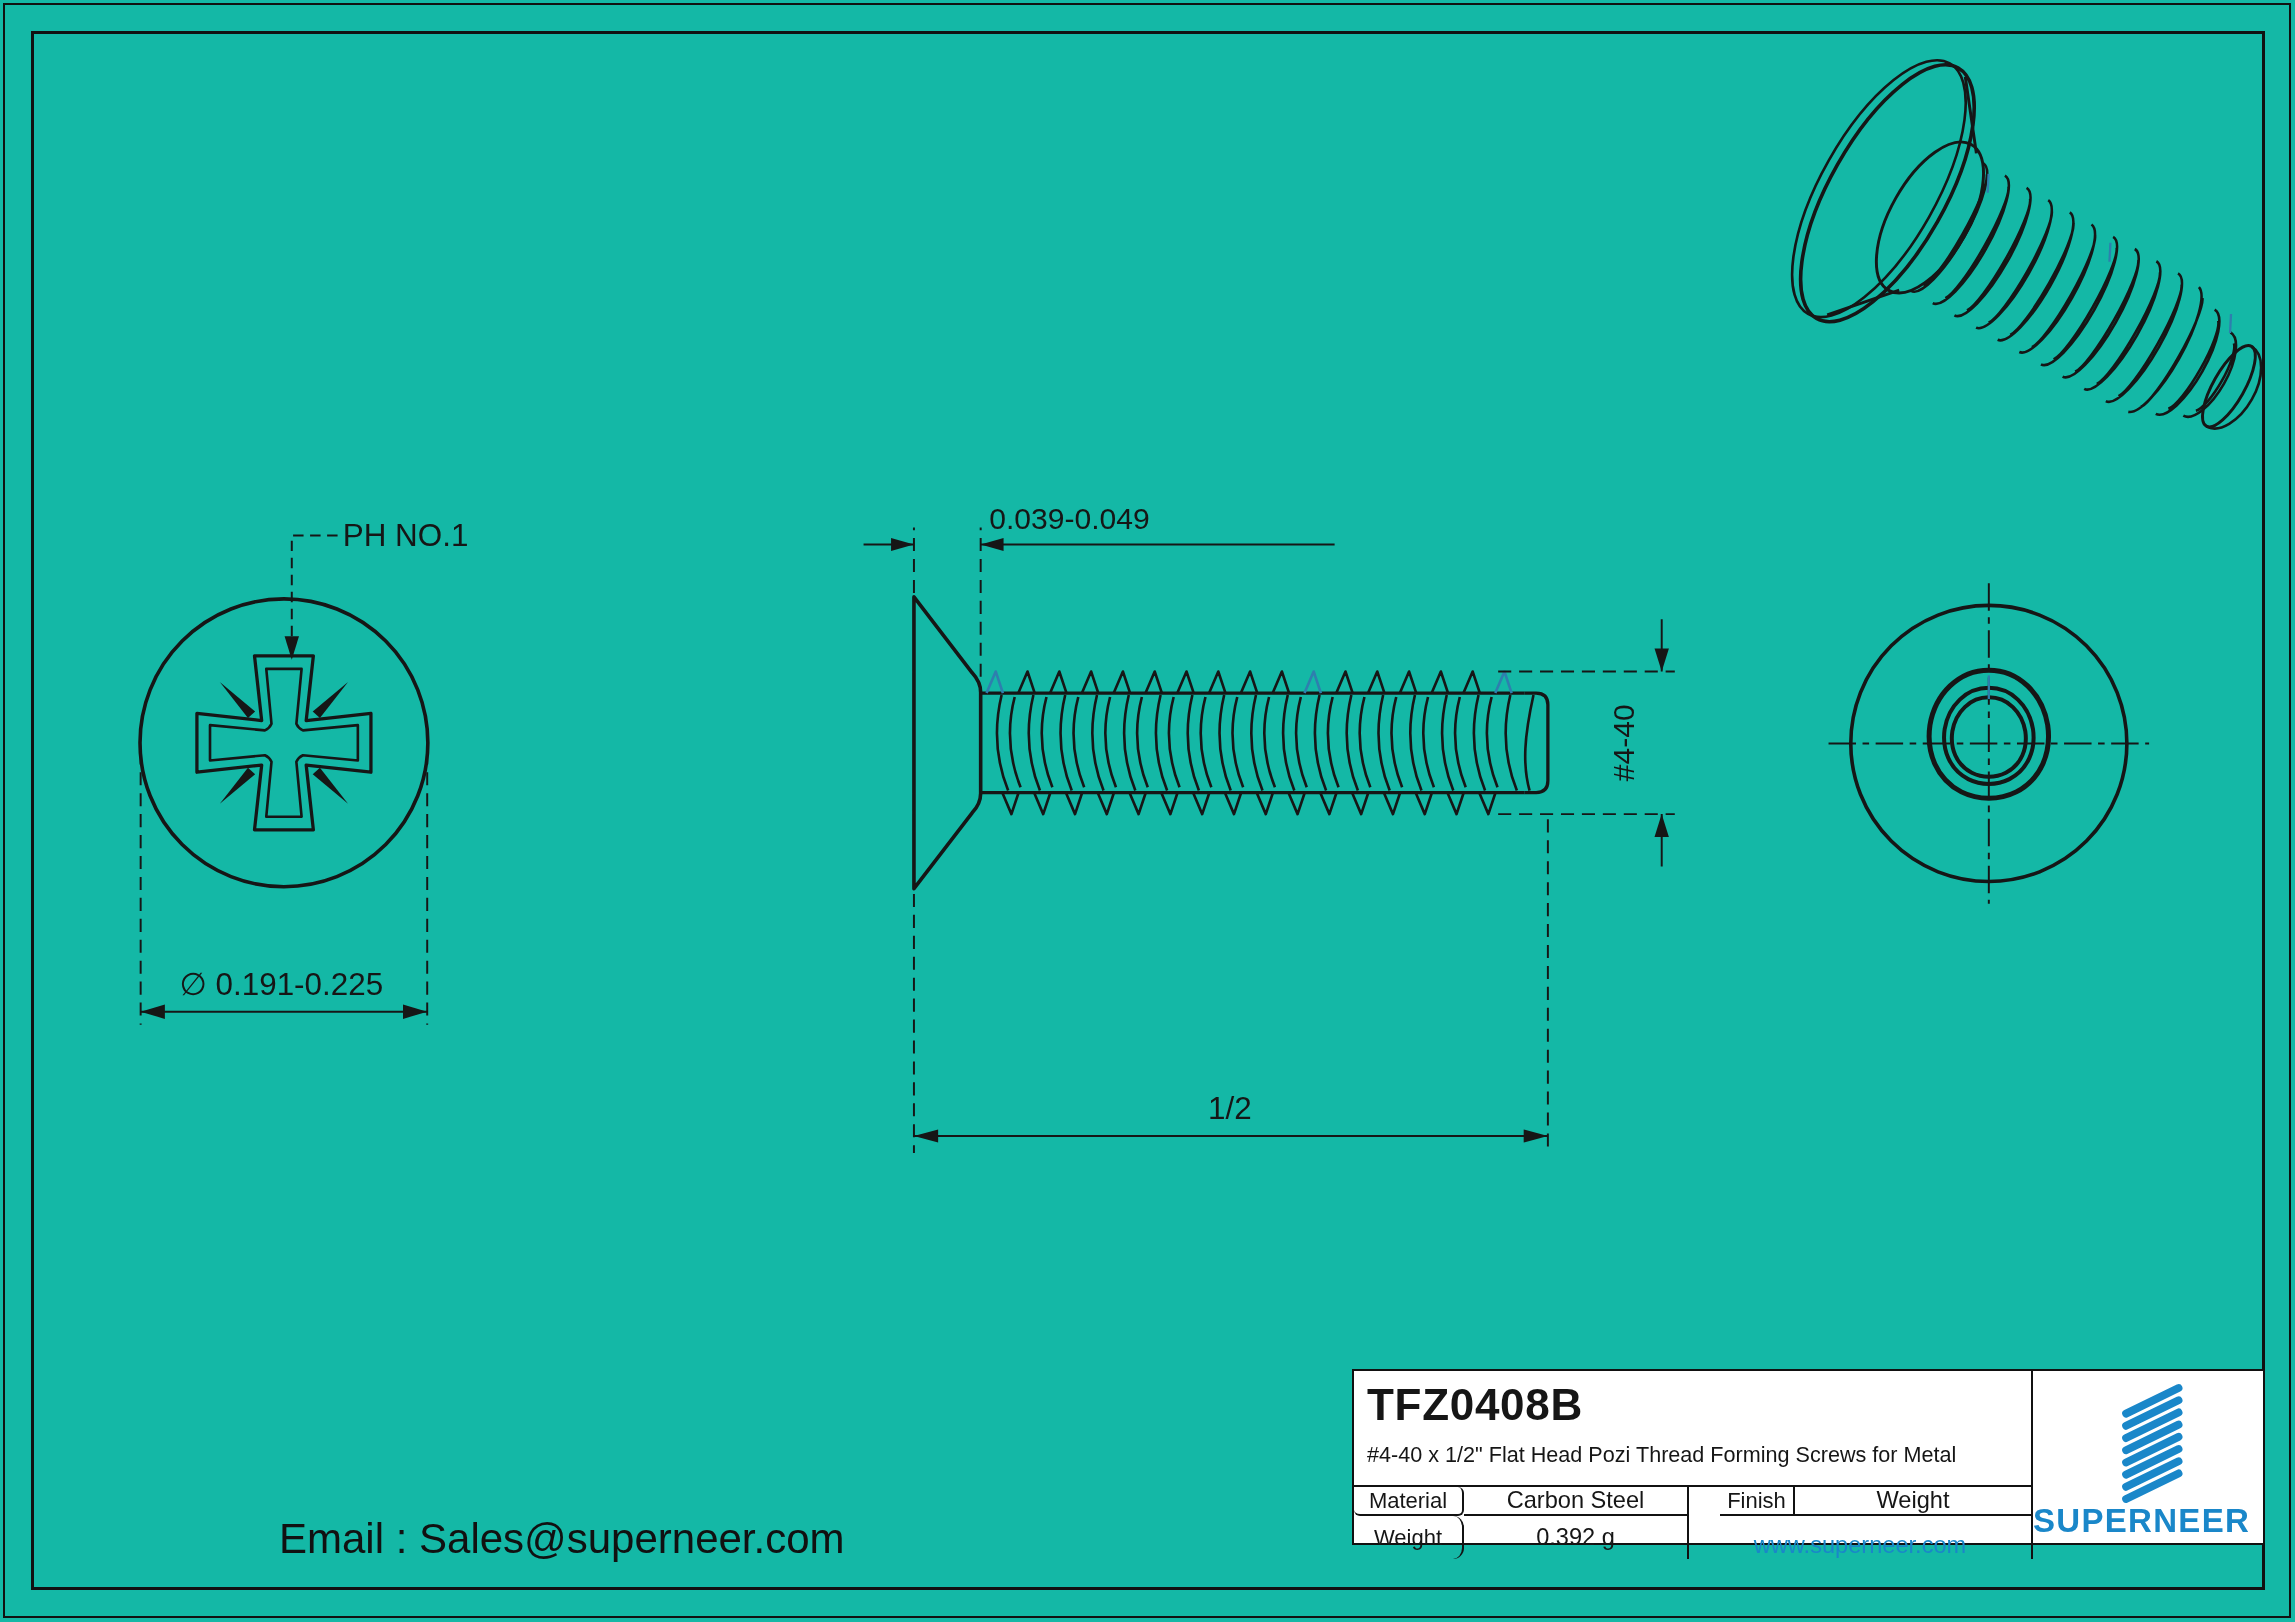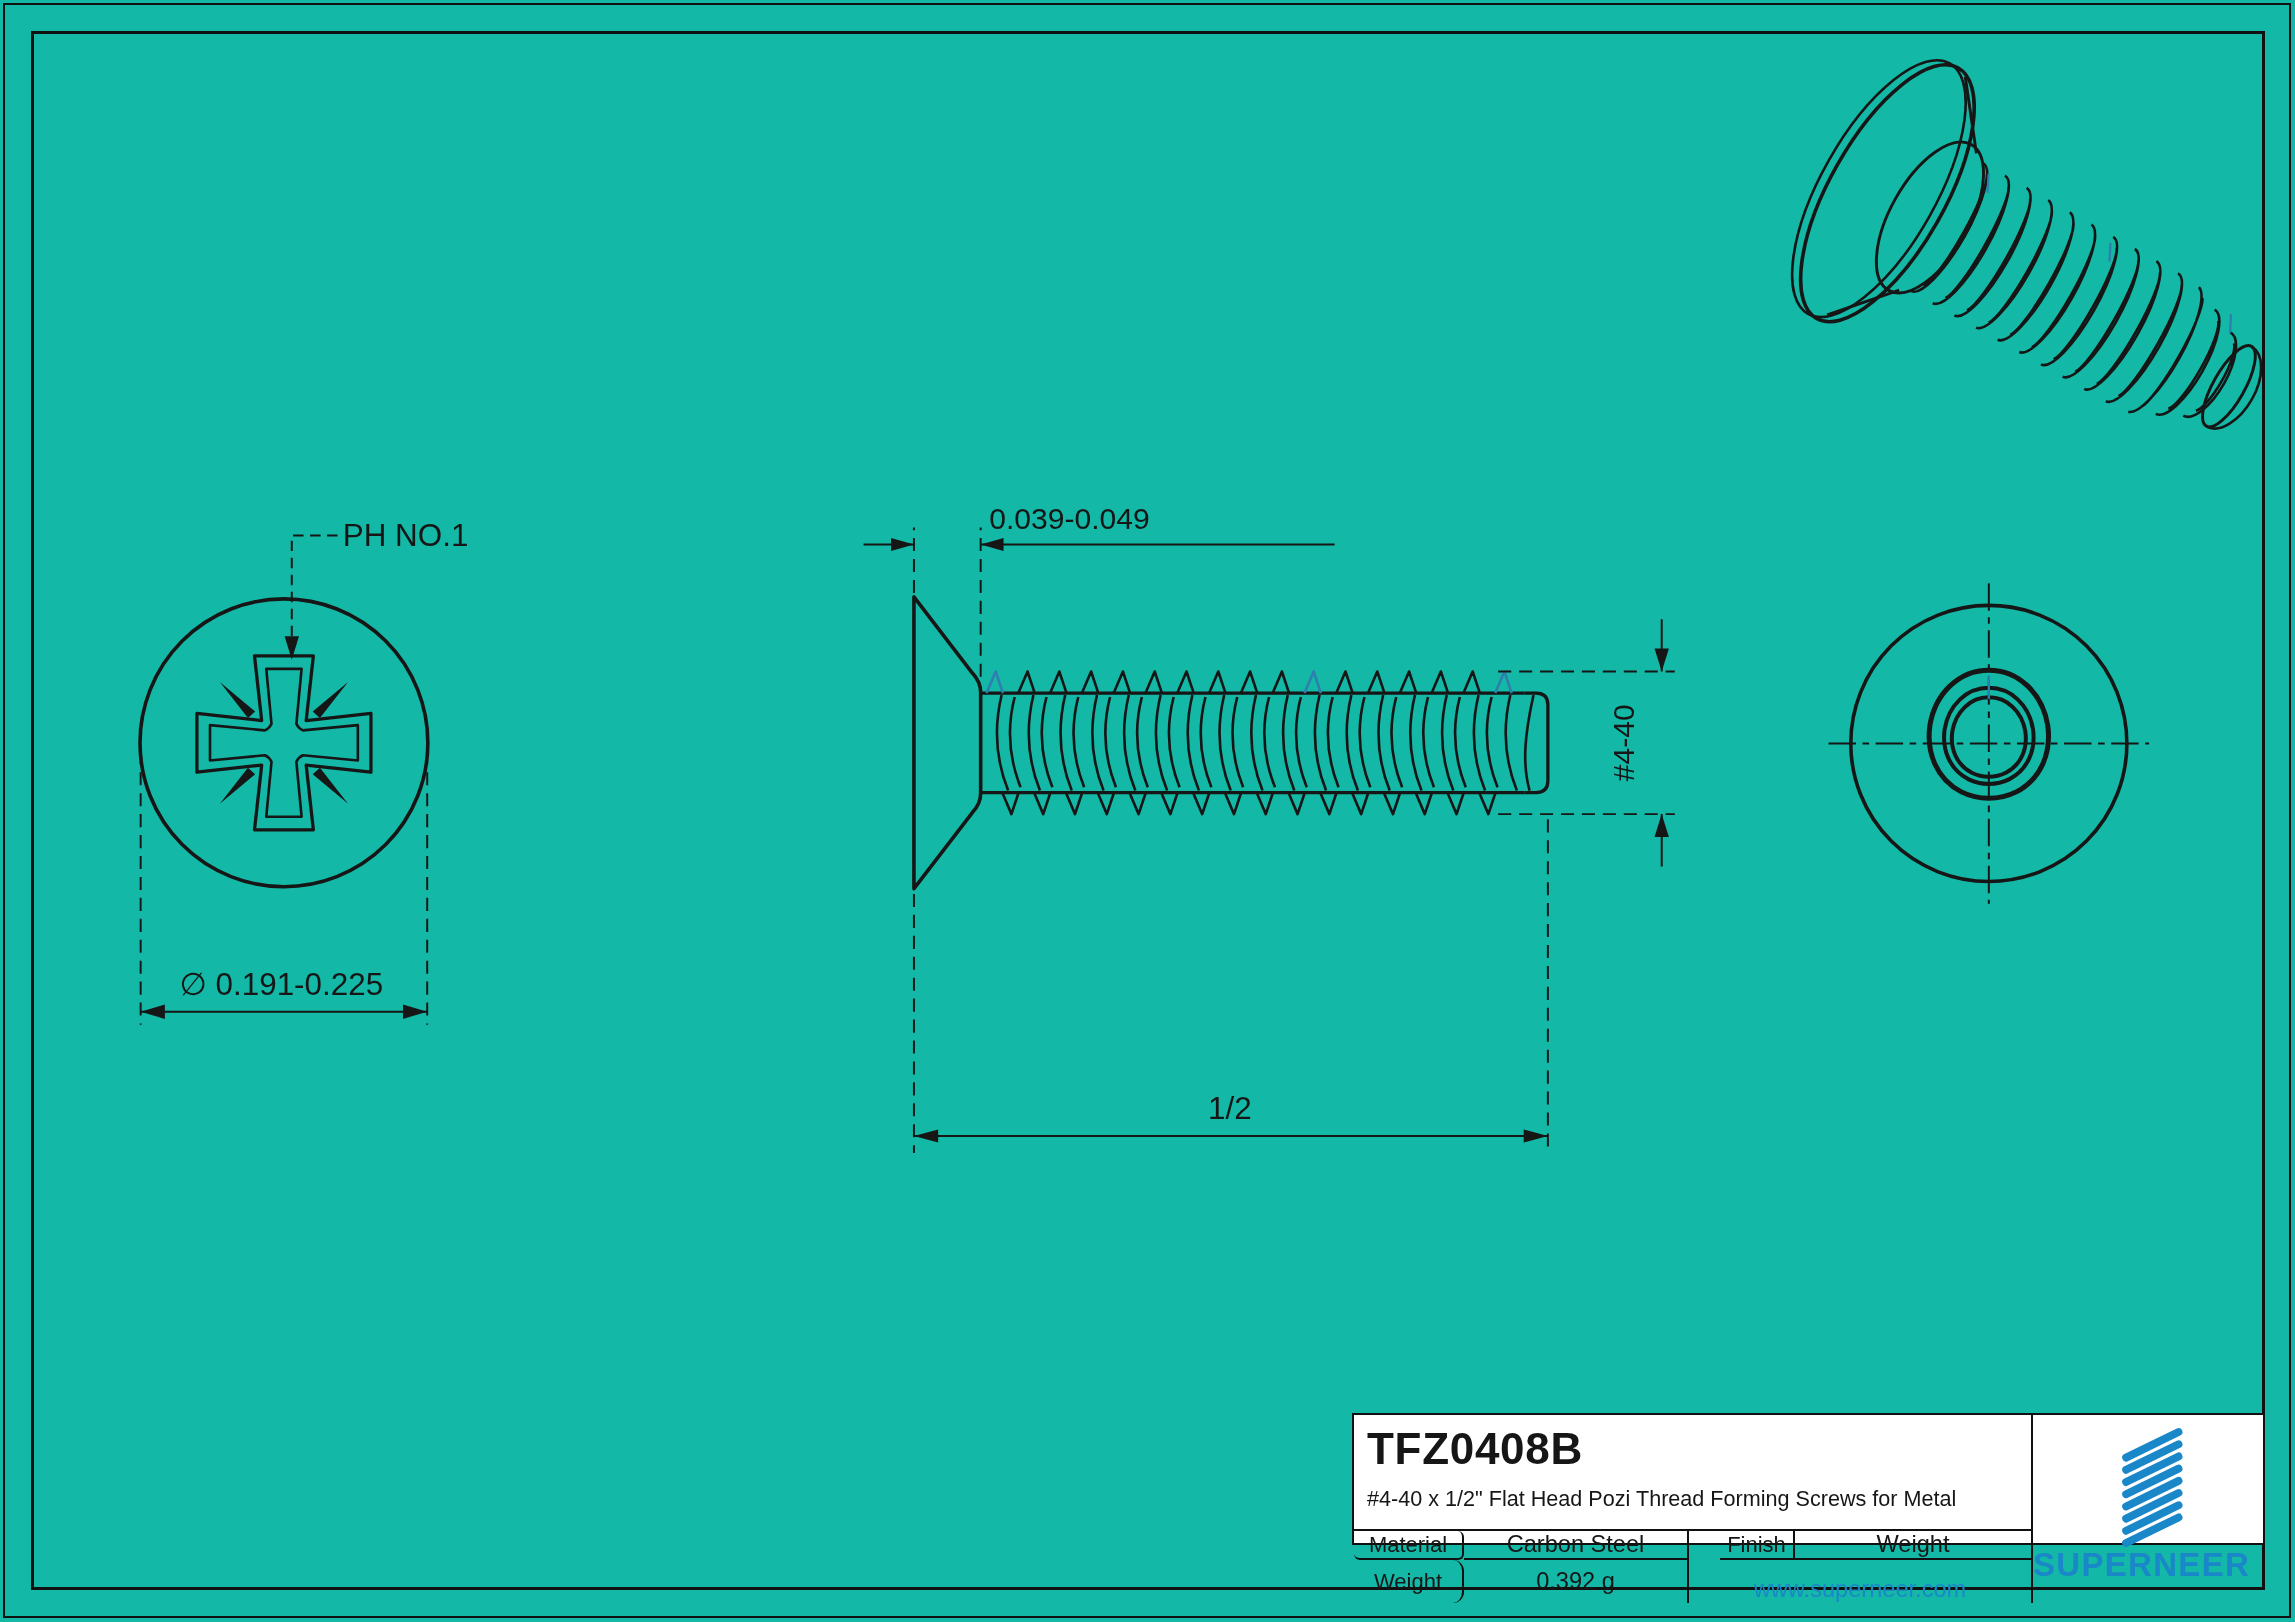--- a/index.html
+++ b/index.html
@@ -7,21 +7,21 @@
         font-family:"Liberation Sans", sans-serif;color:#161616;}
   .border-outer{position:absolute;left:2.6px;top:2.6px;width:2288px;height:1615px;
         border:2px solid #111;box-sizing:border-box;}
   .border-inner{position:absolute;left:31px;top:31px;width:2234px;height:1559px;
         border:3.3px solid #111;box-sizing:border-box;}
   svg.cad{position:absolute;left:0;top:0;}
   text{font-family:"Liberation Sans", sans-serif;}
 
   .email{position:absolute;left:279px;top:1515px;font-size:42px;color:#111;}
 
-  .tb{position:absolute;left:1352px;top:1413px;width:913px;height:132px;
+  .tb{position:absolute;left:1352px;top:1369px;width:913px;height:176px;
       border:2.6px solid #111;box-sizing:border-box;background:#fff;
       display:grid;grid-template-columns:110px 225px 106px 236px 1fr;
       grid-template-rows:116px 29.4px 1fr;}
   .tb div{box-sizing:border-box;}
   .tb-title{grid-column:1/5;grid-row:1;border-bottom:2.6px solid #111;padding:9.2px 0 0 13px;}
   .tb-part{font-size:44px;font-weight:bold;letter-spacing:0.7px;}
   .tb-desc{font-size:21.6px;margin-top:11.8px;}
   .cell{display:flex;align-items:center;justify-content:center;font-size:22px;}
   .c-mat{grid-column:1;grid-row:2;border-right:2.6px solid #111;border-bottom:2.6px solid #111;border-radius:6px;}
   .c-matv{grid-column:2;grid-row:2;border-right:2.6px solid #111;border-bottom:2.6px solid #111;font-size:23.6px;}
@@ -117,20 +117,21 @@
           <ellipse cx="3407" cy="590" rx="24" ry="70" transform="rotate(29.5 3407 590)" stroke="#161616" fill="none" stroke-width="4.5"></ellipse>
         </g>
       <g id="iso-blue" stroke-width="3.5">
           <line x1="3039.7" y1="265.3" x2="3038.2" y2="294.3" stroke="#2e7fae"></line>
           <line x1="3225.9" y1="370.7" x2="3224.4" y2="399.7" stroke="#2e7fae"></line>
           <line x1="3410.2" y1="479.6" x2="3408.7" y2="508.6" stroke="#2e7fae"></line>
         </g>
     </g>
   </svg>
 
+  <div class="email">Email : Sales@superneer.com</div>
 
   <div class="tb">
     <div class="tb-title">
       <div class="tb-part">TFZ0408B</div>
       <div class="tb-desc">#4-40 x 1/2" Flat Head Pozi Thread Forming Screws for Metal</div>
     </div>
     <div class="cell c-mat">Material</div>
     <div class="cell c-matv">Carbon Steel</div>
     <div class="cell c-fin">Finish</div>
     <div class="cell c-finv">Weight</div>

